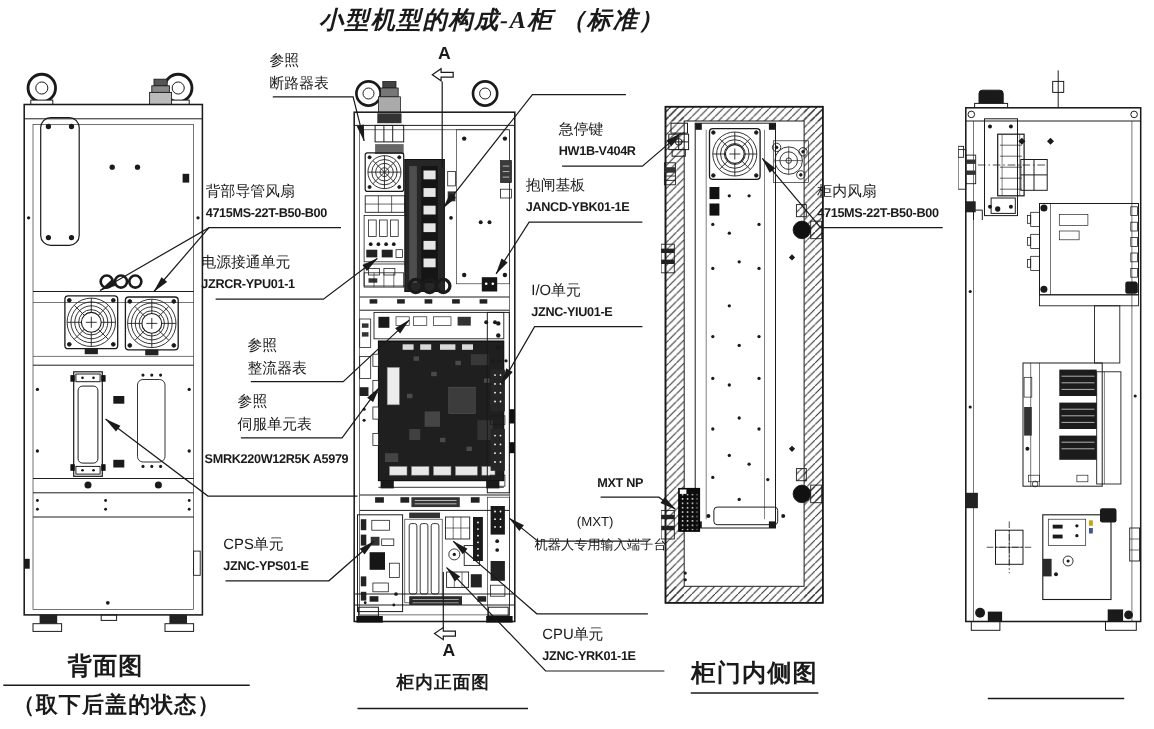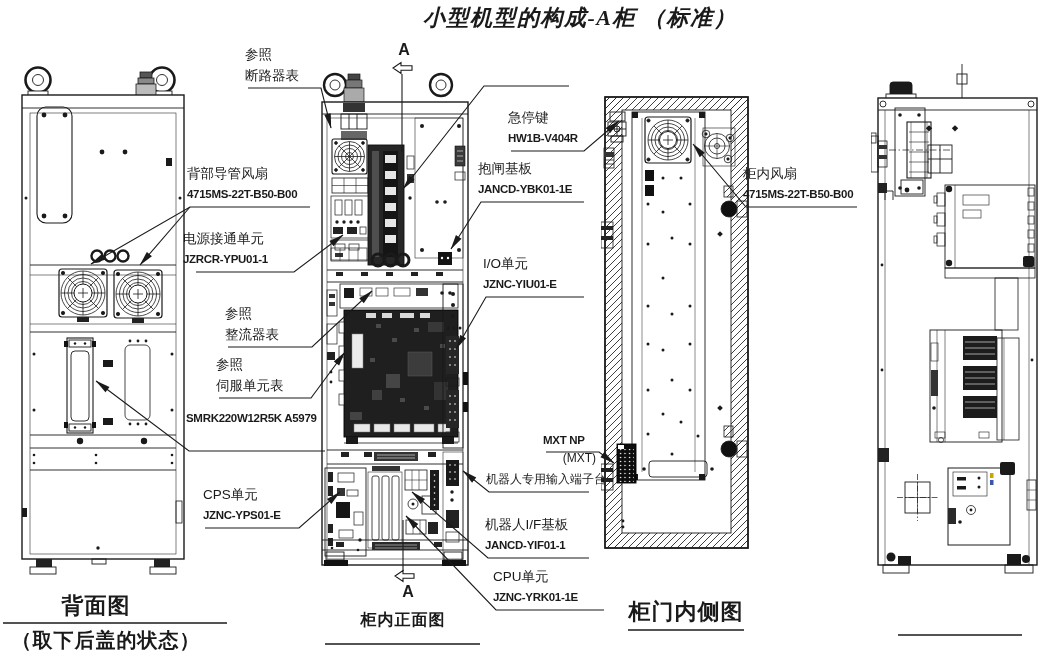--- a/index.html
+++ b/index.html
@@ -1,25 +1,25 @@
 <!DOCTYPE html>
 <html><head>
 <meta charset="utf-8">
 <style>
   * { margin:0; padding:0; box-sizing:border-box; }
   body { background:#ffffff; }
   #canvas { position:relative; width:1049px; height:663px; background:#ffffff;
             font-family:"Liberation Sans","DejaVu Sans",sans-serif; color:#1a1a1a; overflow:hidden; }
-  .title { position:absolute; left:290px; top:3px; width:580px; text-align:center;
+  .title { position:absolute; left:290px; top:3px; width:580px; text-align:left;
            font-size:22px; font-style:italic; font-weight:700; letter-spacing:1.5px;
            font-family:"Liberation Serif","DejaVu Serif",serif; }
   .callout { position:absolute; text-align:left; font-size:13.5px; line-height:21px;
              white-space:nowrap; font-weight:500; }
   .callout .pn { font-size:11.5px; letter-spacing:-0.3px; font-weight:600; }
-  .callout.left { text-align:right; }
+  .callout.left { text-align:center;margin-top:16px; }
   .callout.small { font-size:12px; }
   .caption { position:absolute; text-align:center; font-weight:600; letter-spacing:1px; }
   .amark { position:absolute; width:20px; text-align:center; font-size:16px; font-weight:700; }
   svg.drawing { position:absolute; }
   #overlay { position:absolute; left:0; top:0; z-index:10; pointer-events:none; }
 </style>
 </head>
 <body>
 
 <div id="canvas">
@@ -794,24 +794,20 @@
     <div>柜内风扇</div>
     <div class="pn">4715MS-22T-B50-B00</div>
   </div>
   <div class="callout" style="left:543px;top:430px;width:60px">
     <div class="pn">MXT NP</div>
   </div>
   <div class="callout left small" style="left:486px;top:448px;width:110px">
     <div>(MXT)</div>
     <div>机器人专用输入端子台</div>
   </div>
-  <div class="callout" style="left:485px;top:514px;width:108px">
-    <div>机器人I/F基板</div>
-    <div class="pn">JANCD-YIF01-1</div>
-  </div>
   <div class="callout" style="left:493px;top:566px;width:114px">
     <div>CPU单元</div>
     <div class="pn">JZNC-YRK01-1E</div>
   </div>
 
   <div class="amark" style="left:394px;top:41px">A</div>
   <div class="amark" style="left:398px;top:583px">A</div>
 
   <div class="caption" style="left:20px;top:591px;width:152px;font-size:22px">背面图</div>
   <div class="caption" style="left:0px;top:627px;width:212px;font-size:20px">（取下后盖的状态）</div>

